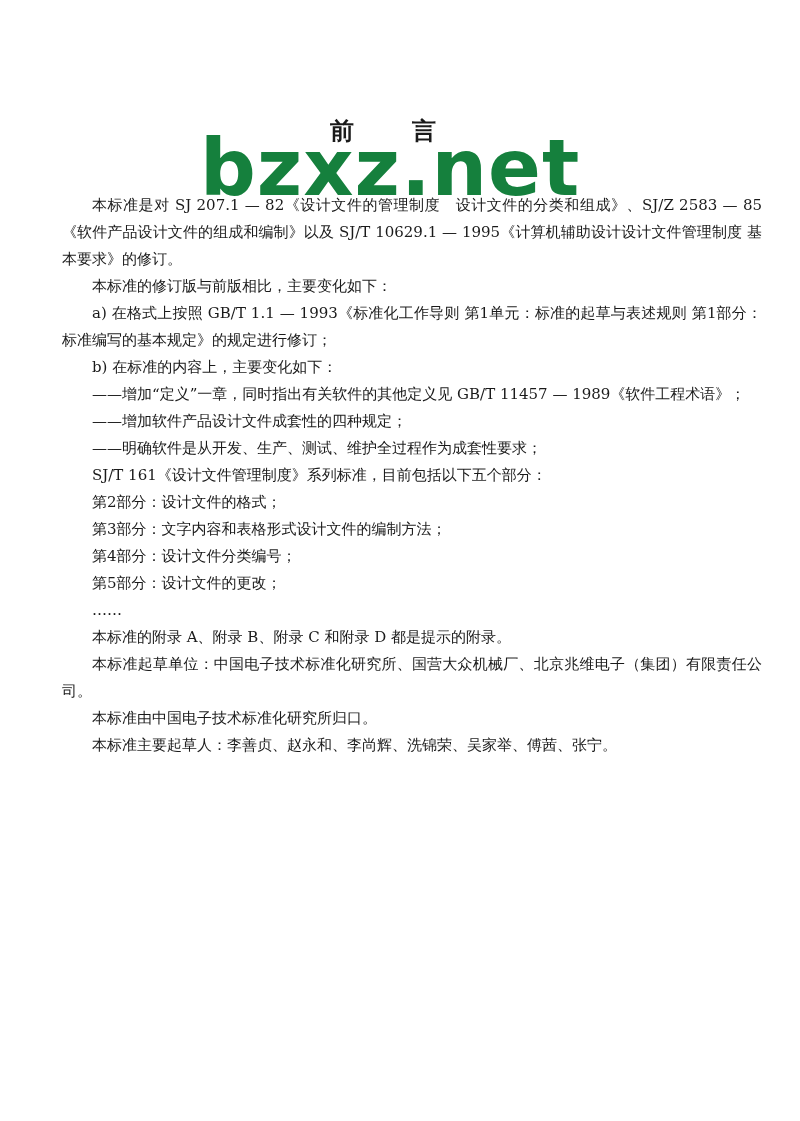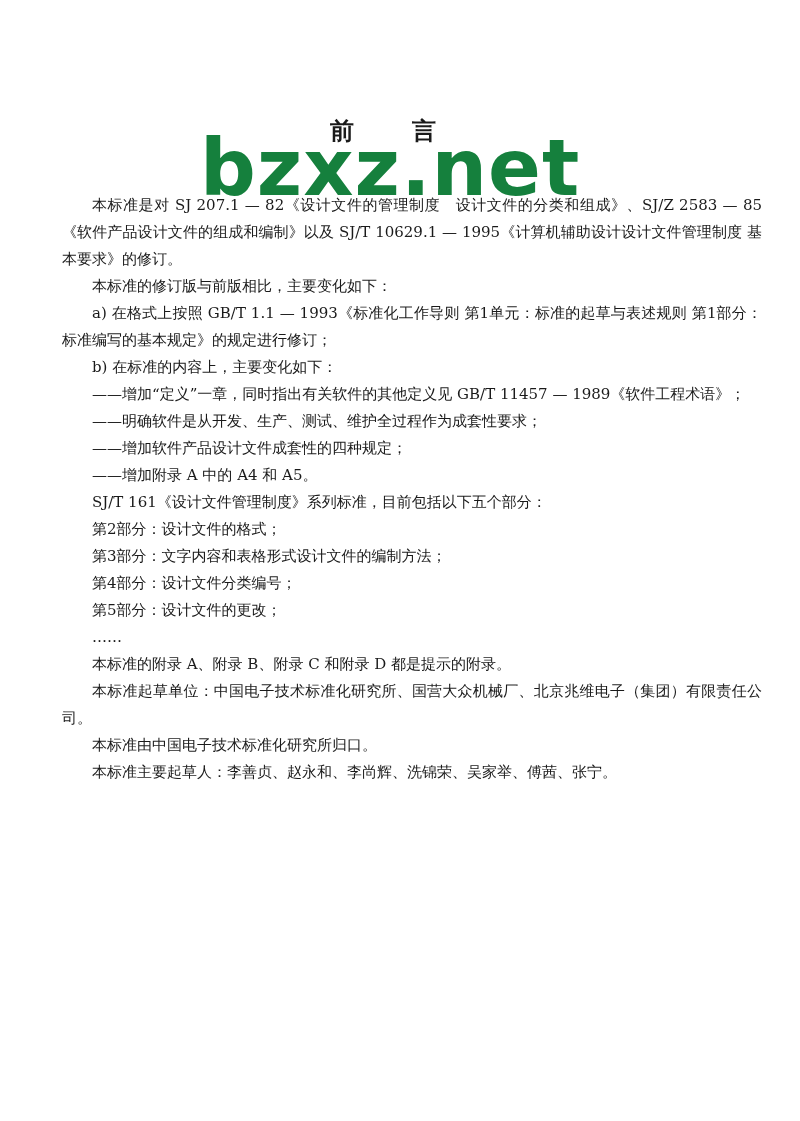--- a/index.html
+++ b/index.html
@@ -26,23 +26,22 @@
 
 <div class="watermark">bzxz.net</div>
 <div class="title">前言</div>
 
 <div class="content">
   <p class="p">本标准是对 SJ 207.1 — 82《设计文件的管理制度　设计文件的分类和组成》、SJ/Z 2583 — 85《软件产品设计文件的组成和编制》以及 SJ/T 10629.1 — 1995《计算机辅助设计设计文件管理制度 基本要求》的修订。</p>
   <p class="p">本标准的修订版与前版相比，主要变化如下：</p>
   <p class="p">a) 在格式上按照 GB/T 1.1 — 1993《标准化工作导则 第1单元：标准的起草与表述规则 第1部分：标准编写的基本规定》的规定进行修订；</p>
   <p class="p">b) 在标准的内容上，主要变化如下：</p>
   <p class="p">——增加“定义”一章，同时指出有关软件的其他定义见 GB/T 11457 — 1989《软件工程术语》；</p>
+  <p class="p">——增加软件产品设计文件成套性的四种规定；</p>
   <p class="p">——明确软件是从开发、生产、测试、维护全过程作为成套性要求；</p>
-  <p class="p">——增加软件产品设计文件成套性的四种规定；</p>
-  <p class="p">——增加附录 A 中的 A4 和 A5。</p>
   <p class="p">SJ/T 161《设计文件管理制度》系列标准，目前包括以下五个部分：</p>
   <p class="p">第2部分：设计文件的格式；</p>
   <p class="p">第3部分：文字内容和表格形式设计文件的编制方法；</p>
   <p class="p">第4部分：设计文件分类编号；</p>
   <p class="p">第5部分：设计文件的更改；</p>
   <p class="p">……</p>
   <p class="p">本标准的附录 A、附录 B、附录 C 和附录 D 都是提示的附录。</p>
   <p class="p">本标准起草单位：中国电子技术标准化研究所、国营大众机械厂、北京兆维电子（集团）有限责任公司。</p>
   <p class="p">本标准由中国电子技术标准化研究所归口。</p>
   <p class="p">本标准主要起草人：李善贞、赵永和、李尚辉、洗锦荣、吴家举、傅茜、张宁。</p>

